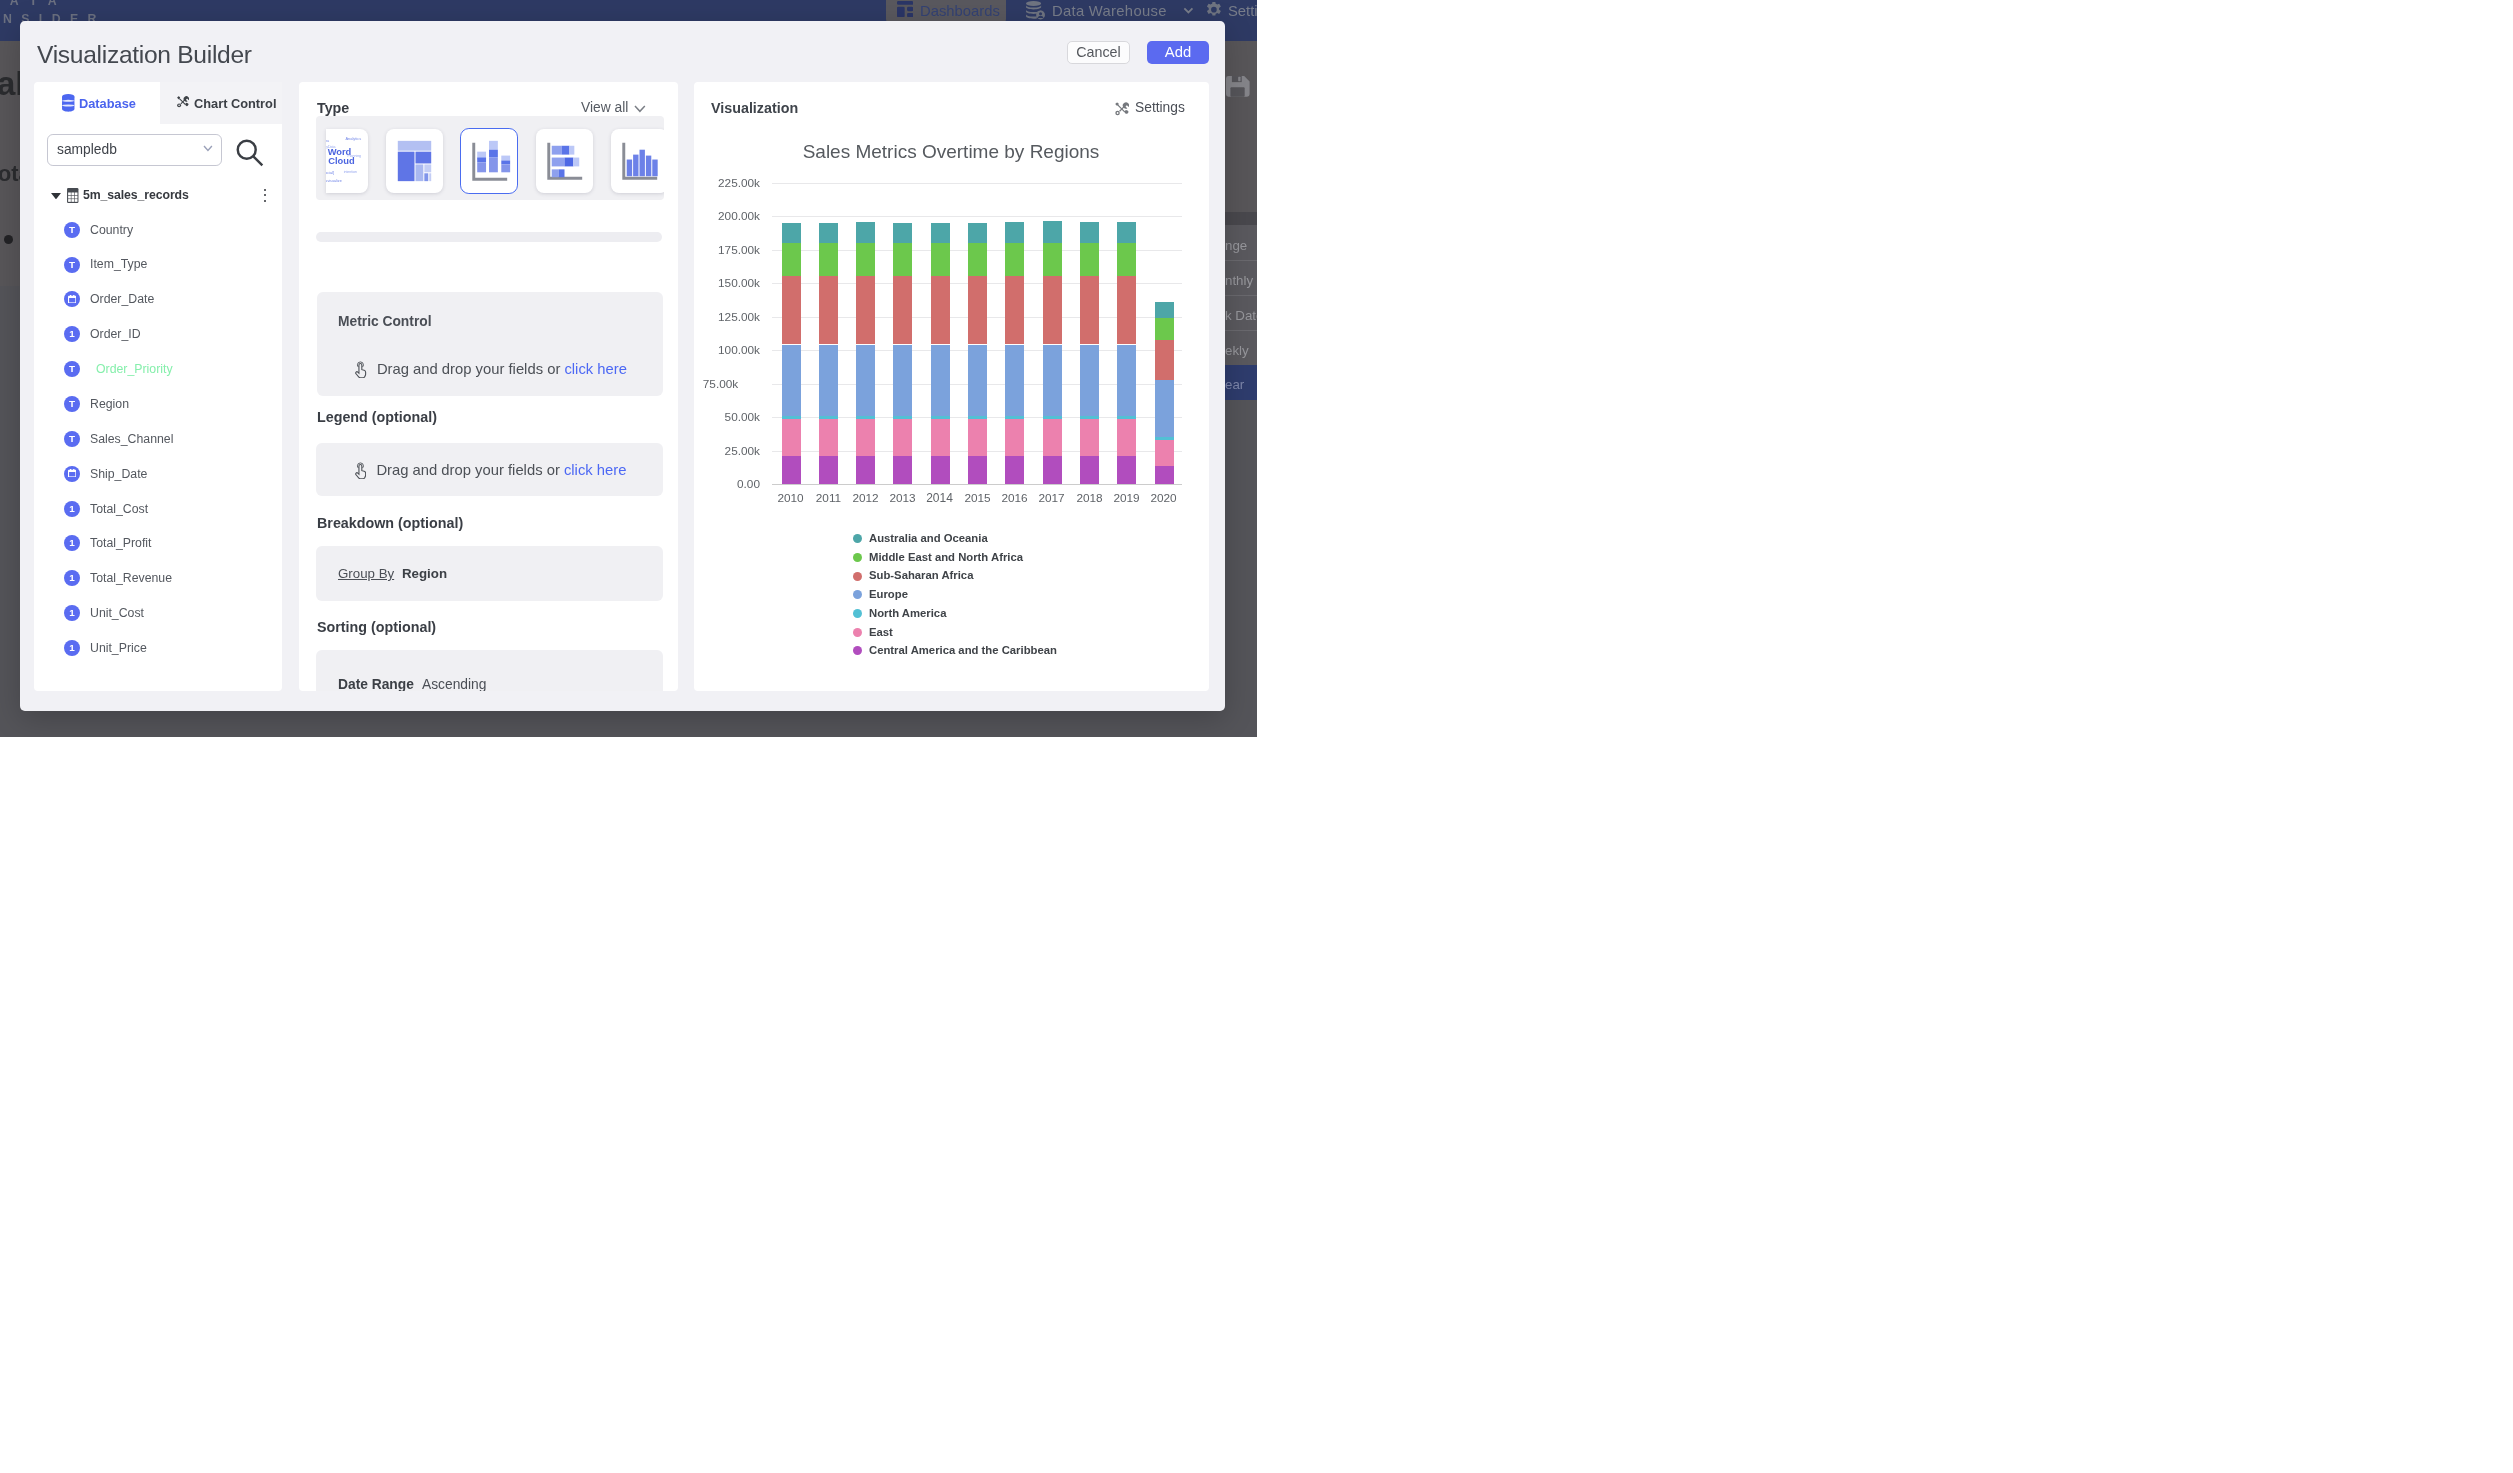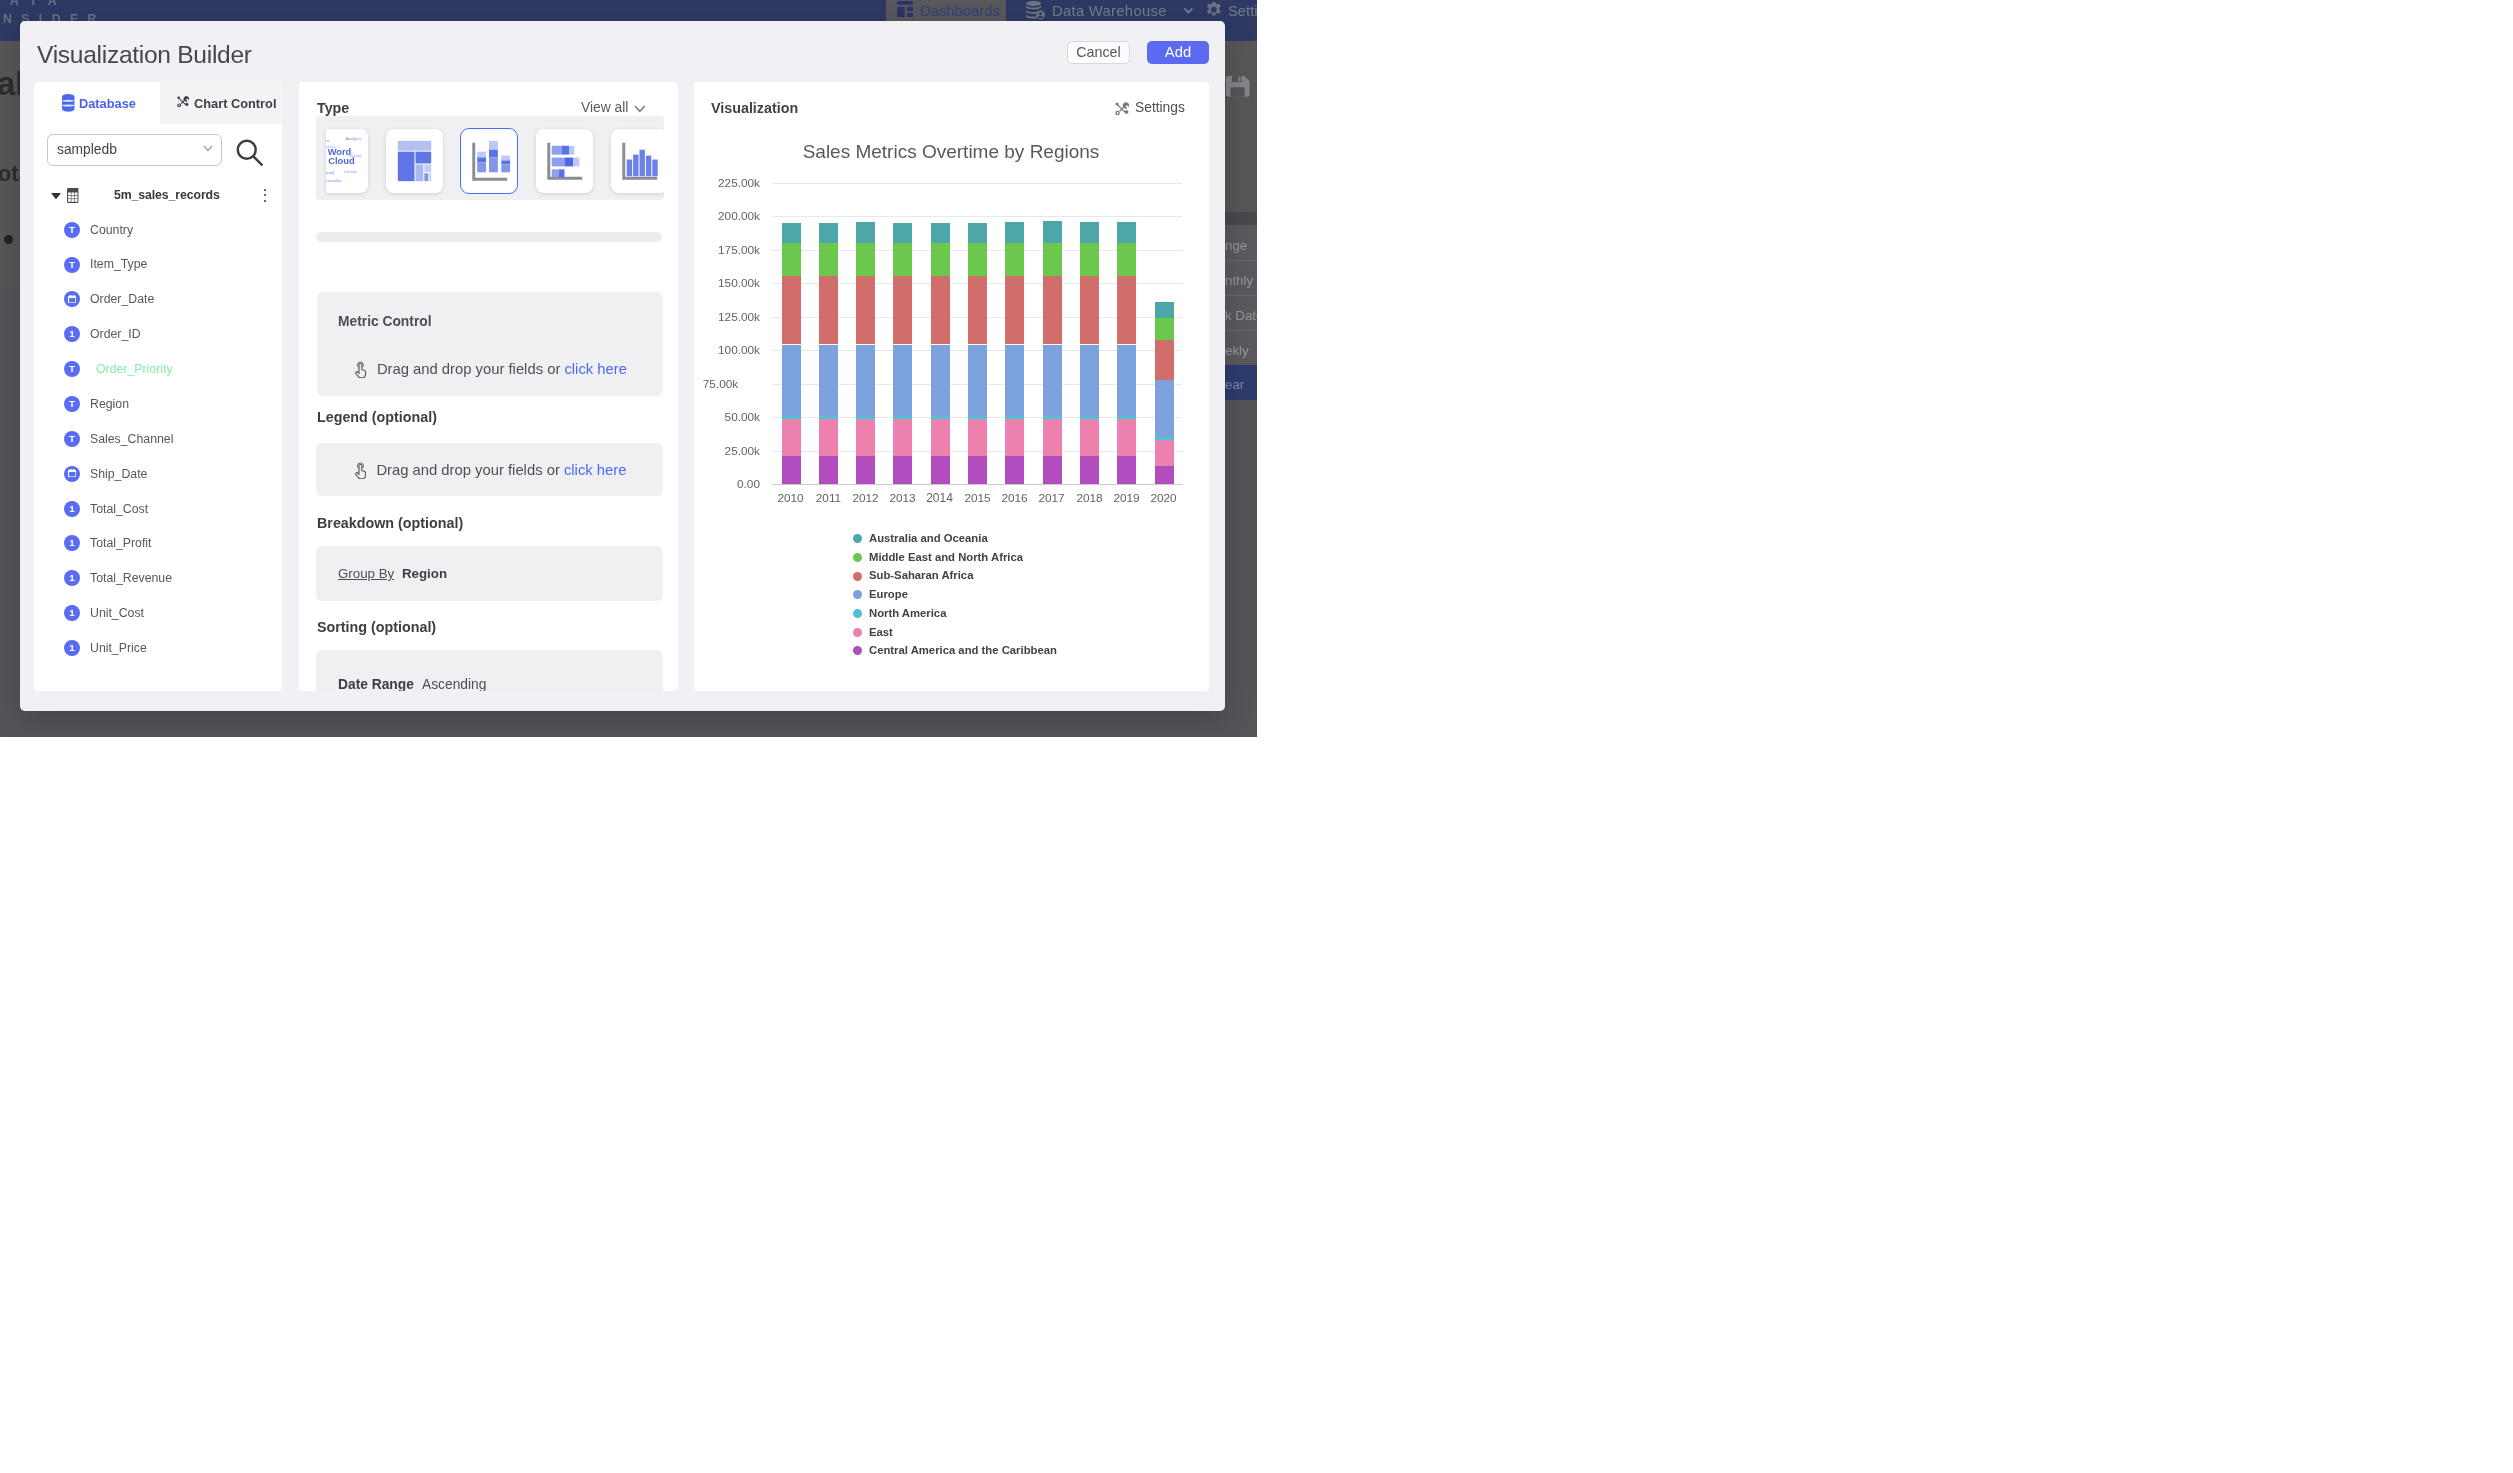--- a/index.html
+++ b/index.html
@@ -107,21 +107,21 @@
   <rect x="1.1" y="4.6" width="2.8" height="2.8" fill="#fff"></rect>
       <rect x="4.5" y="4.6" width="2.8" height="2.8" fill="#fff"></rect>
       <rect x="7.9" y="4.6" width="2.8" height="2.8" fill="#fff"></rect>
   <rect x="1.1" y="8" width="2.8" height="2.8" fill="#fff"></rect>
       <rect x="4.5" y="8" width="2.8" height="2.8" fill="#fff"></rect>
       <rect x="7.9" y="8" width="2.8" height="2.8" fill="#fff"></rect>
   <rect x="1.1" y="11.4" width="2.8" height="2.8" fill="#fff"></rect>
       <rect x="4.5" y="11.4" width="2.8" height="2.8" fill="#fff"></rect>
       <rect x="7.9" y="11.4" width="2.8" height="2.8" fill="#fff"></rect>
 </svg>
-<div class="abs" style="left:83px;top:188px;color:#36393f;font-weight:bold;font-size:12.3px;letter-spacing:-0.1px;margin-left:31px;">5m_sales_records</div>
+<div class="abs" style="left:83px;top:188px;color:#36393f;font-weight:bold;font-size:12.3px;letter-spacing:-0.1px;">5m_sales_records</div>
 <div class="abs" style="left:264px;top:189px;width:2.3px;height:2.3px;border-radius:50%;background:#303338;"></div>
 <div class="abs" style="left:264px;top:194px;width:2.3px;height:2.3px;border-radius:50%;background:#303338;"></div>
 <div class="abs" style="left:264px;top:200px;width:2.3px;height:2.3px;border-radius:50%;background:#303338;"></div>
 <div class="abs" style="left:64px;top:222px;width:15.8px;height:15.8px;border-radius:50%;background:#5a6cf1;"></div>
     <div class="abs" style="left:64px;top:222px;width:15.8px;height:15.8px;text-align:center;color:#fff;font-weight:bold;font-size:9.9px;line-height:15.8px;">T</div>
     <div class="abs" style="left:90px;top:223px;color:#54585f;font-size:12.3px;">Country</div>
     <div class="abs" style="left:64px;top:257px;width:15.8px;height:15.8px;border-radius:50%;background:#5a6cf1;"></div>
     <div class="abs" style="left:64px;top:257px;width:15.8px;height:15.8px;text-align:center;color:#fff;font-weight:bold;font-size:9.9px;line-height:15.8px;">T</div>
     <div class="abs" style="left:90px;top:257px;color:#54585f;font-size:12.3px;">Item_Type</div>
     <div class="abs" style="left:64px;top:291px;width:15.8px;height:15.8px;border-radius:50%;background:#5a6cf1;"></div>

